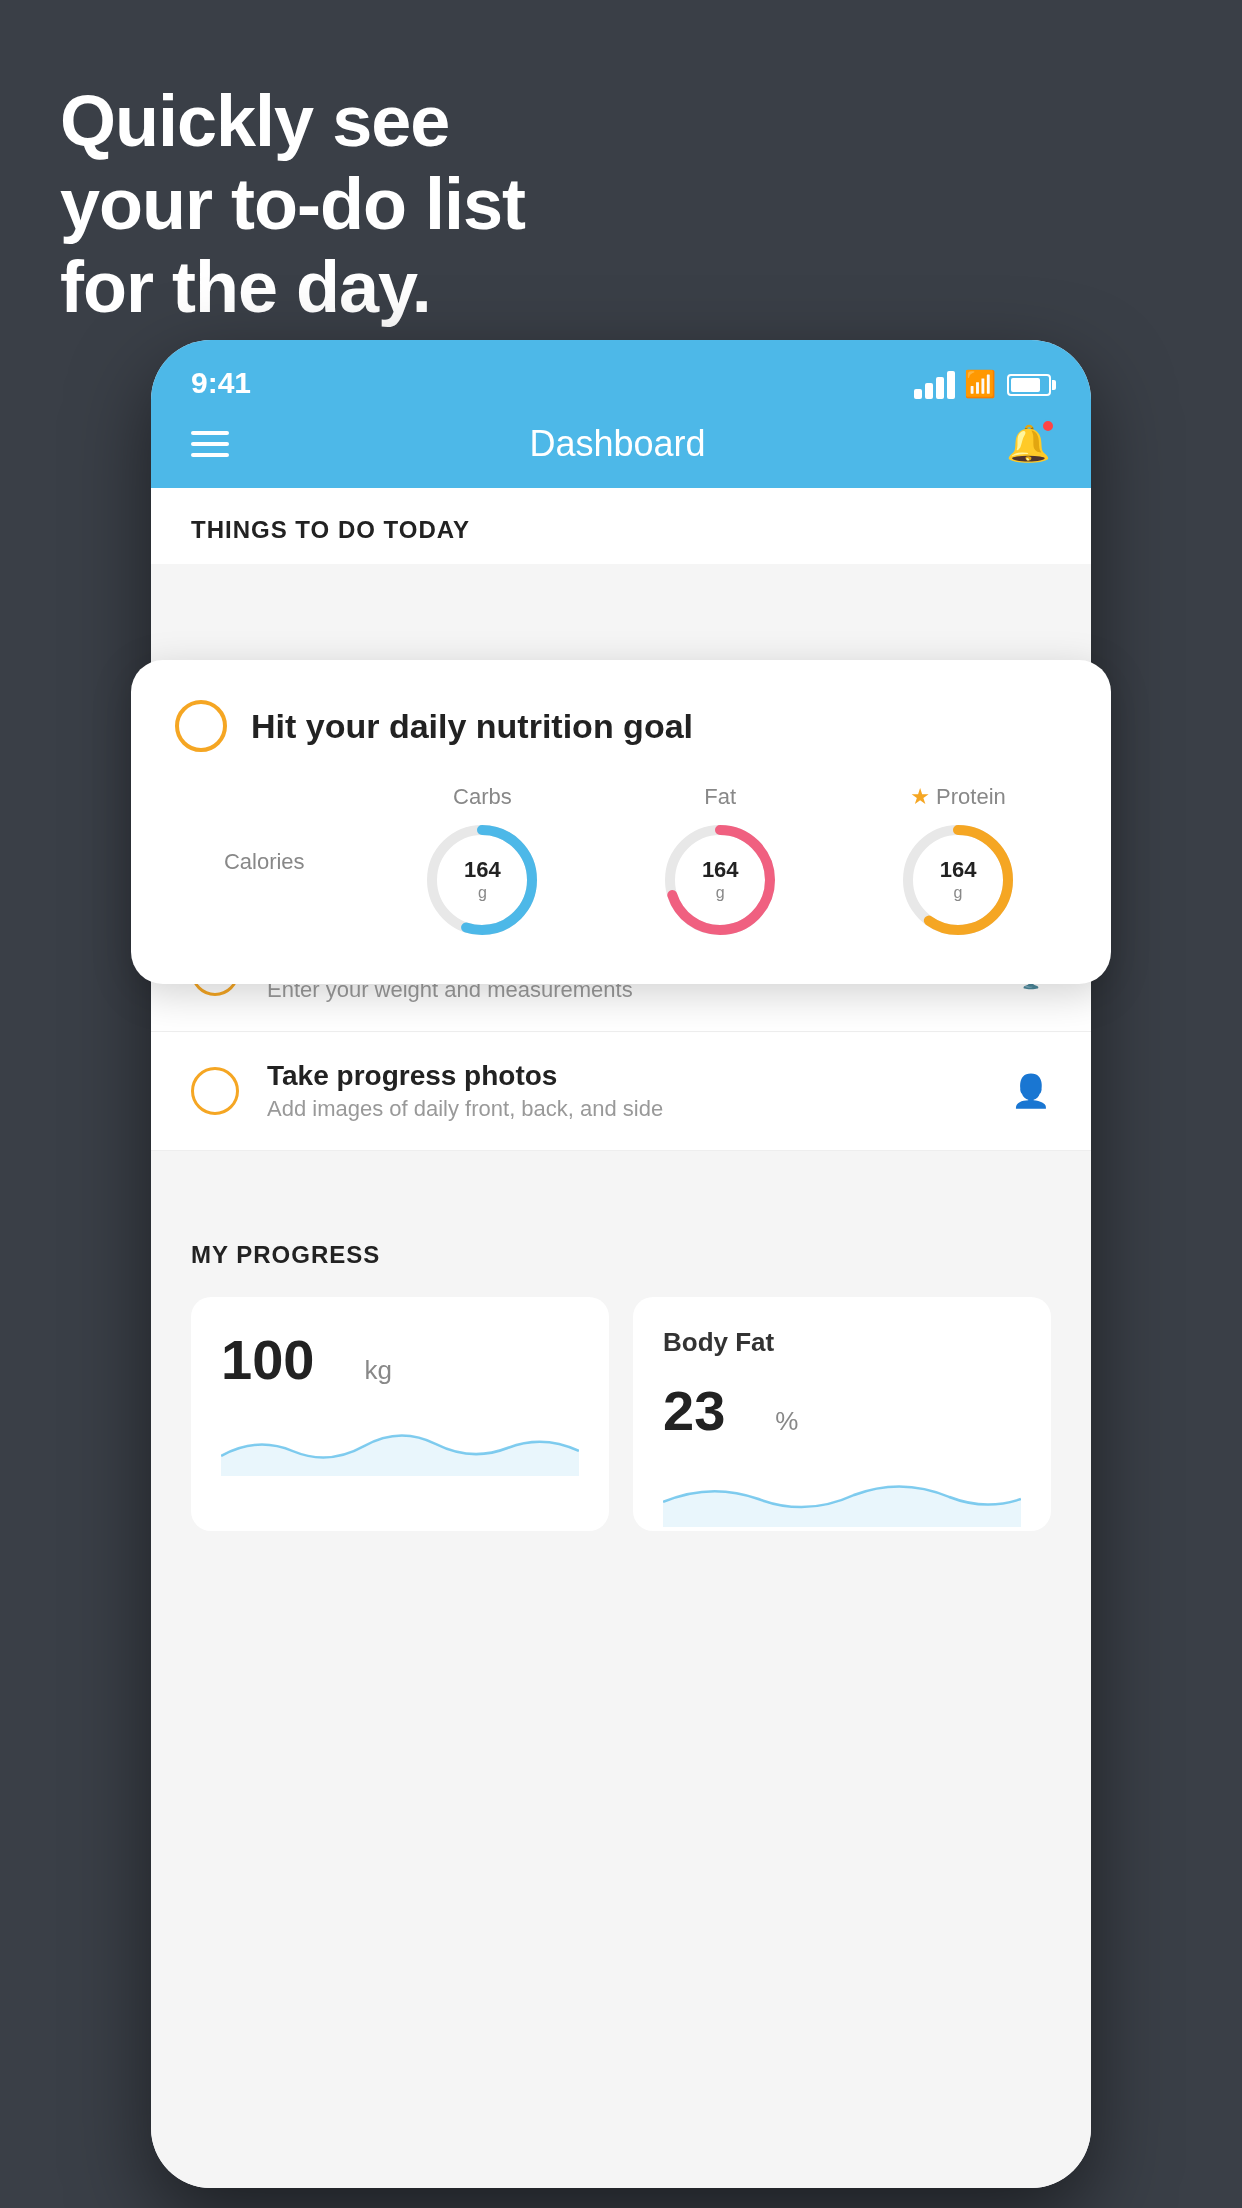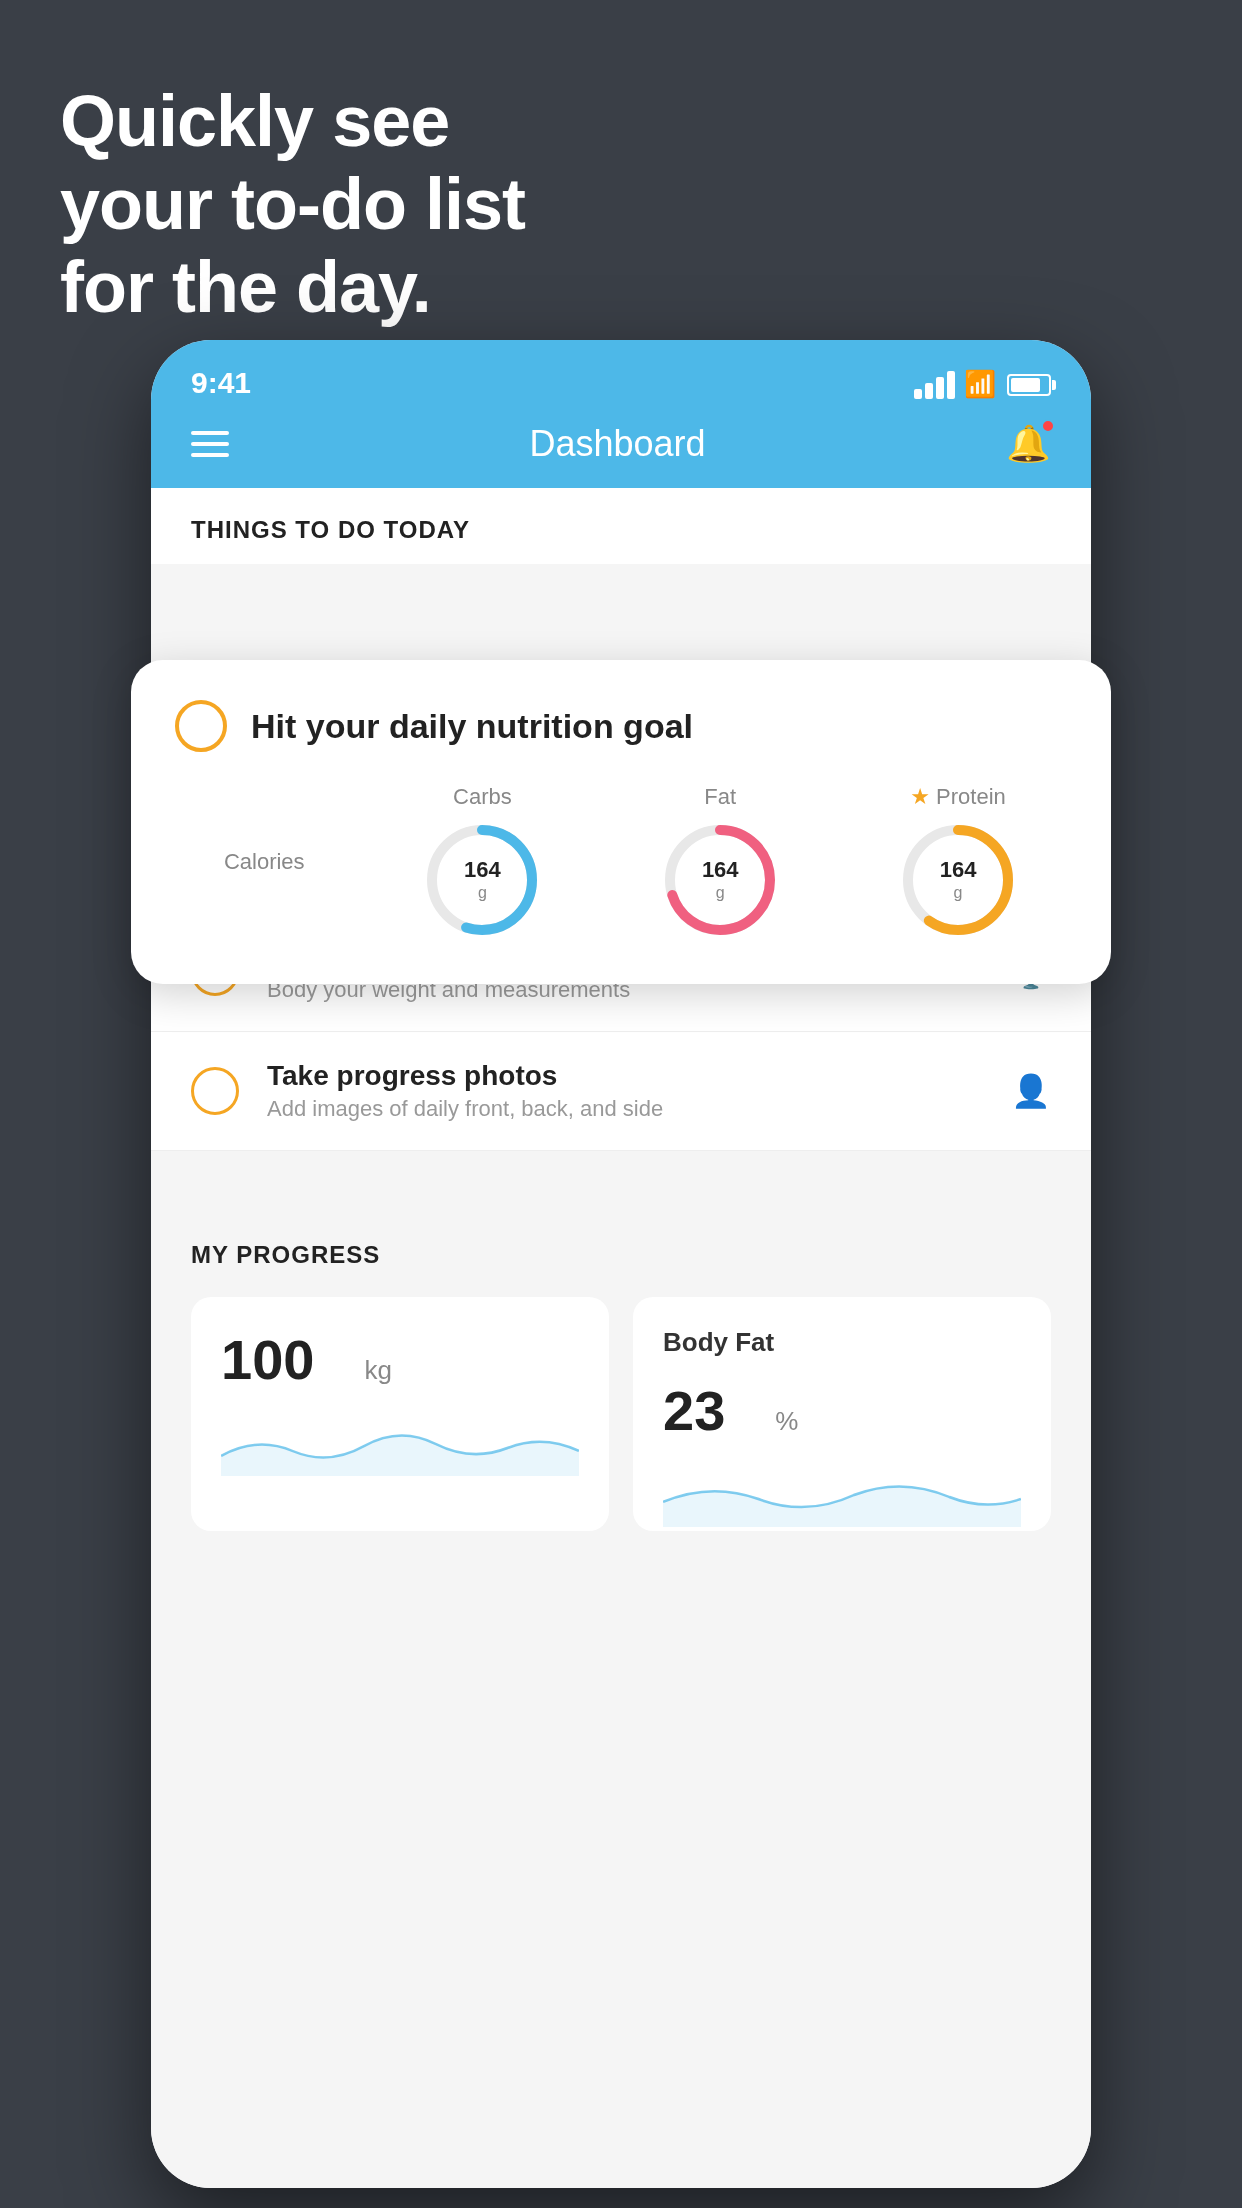--- a/index.html
+++ b/index.html
@@ -424,21 +424,21 @@
           <div class="todo-main">Running</div>
           <div class="todo-sub">Track your stats (target: 5km)</div>
         </div>
         <div class="todo-icon">👟</div>
       </div>
 
       <div class="todo-item">
         <div class="todo-circle yellow"></div>
         <div class="todo-text">
           <div class="todo-main">Track body stats</div>
-          <div class="todo-sub">Body your weight and measurements</div>
+          <div class="todo-sub">Enter your weight and measurements</div>
         </div>
         <div class="todo-icon">⚖️</div>
       </div>
 
       <div class="todo-item">
         <div class="todo-circle yellow"></div>
         <div class="todo-text">
           <div class="todo-main">Take progress photos</div>
           <div class="todo-sub">Add images of daily front, back, and side</div>
         </div>

